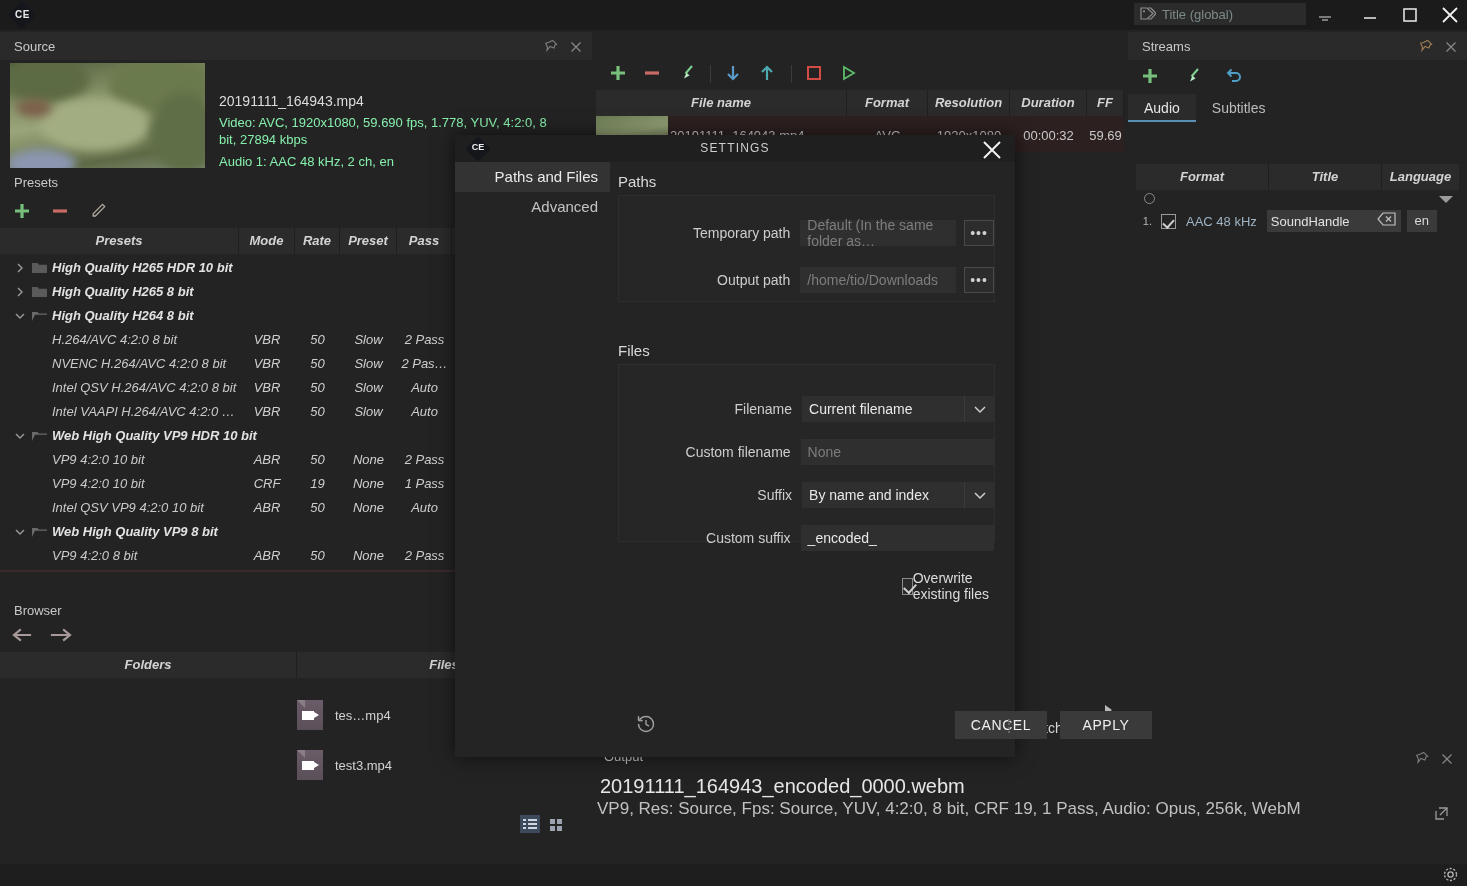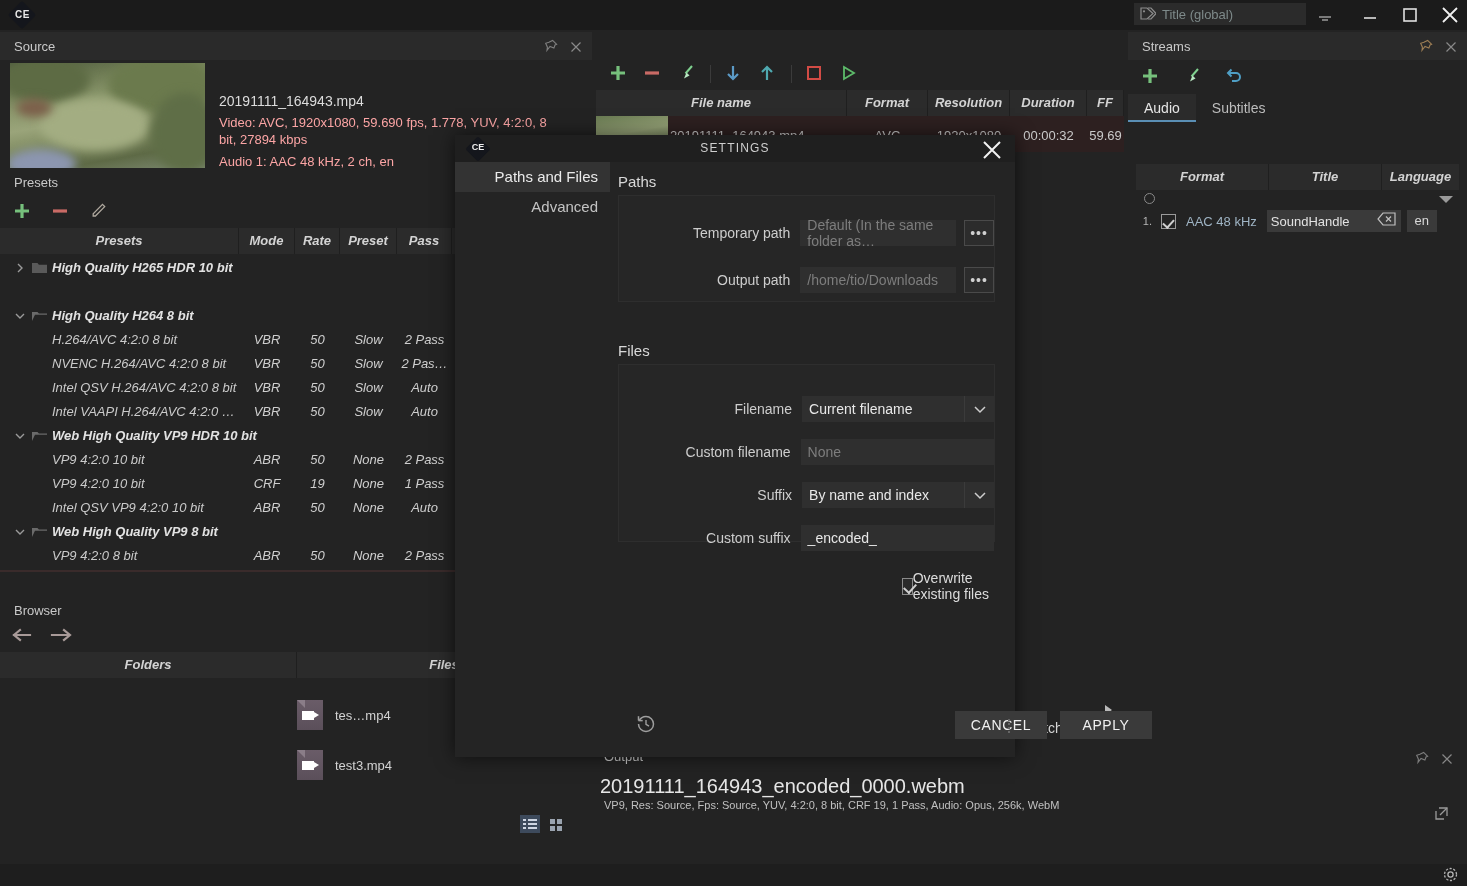--- a/index.html
+++ b/index.html
@@ -47,21 +47,21 @@
 
   
   #source { left: 0; top: 32px; width: 592px; height: 138px; background: #232323; }
   .src-thumb {
     position: absolute; left: 10px; top: 31px; width: 195px; height: 105px;
     background: linear-gradient(170deg,#4e5a3e 0%,#6d7a53 18%,#8d9a6e 36%,#9aa47a 50%,#7e8a60 66%,#5e6a46 82%,#7d8a72 100%);
     overflow: hidden;
   }
   .src-thumb .blob { position: absolute; border-radius: 50%; filter: blur(5px); }
   .src-file { position: absolute; left: 219px; top: 61px; font-size: 14px; color: #dcdcdc; }
-  .src-line { position: absolute; left: 219px; font-size: 13px; color: #fca5a5; line-height: 17px; }
+  .src-line { position: absolute; left: 219px; font-size: 13px; color: #86efac; line-height: 17px; }
   .src-l1 { top: 82px; width: 340px; }
   .src-l3 { top: 121px; }
 
   
   #presets { left: 0; top: 170px; width: 592px; height: 428px; }
   .presets-head { position: absolute; left: 0; top: 0; right: 0; height: 26px; background: #232323; }
   .presets-head .panel-title { padding-left: 14px; line-height: 26px; font-size: 13px; }
   .pre-toolbar { position: absolute; left: 0; top: 26px; height: 32px; right: 0; display: flex; align-items: center; padding-left: 12px; gap: 16px; }
   .tb-ico { width: 22px; height: 22px; position: relative; cursor: pointer; }
   .gridhdr {
@@ -123,21 +123,21 @@
   .st-title-box { margin-left: 10px; width: 134px; height: 22px; background: #3a3a3a; display: flex; align-items: center; padding: 0 4px; }
   .st-title-box .txt { font-size: 13px; color: #e2e2e2; flex: 1; }
   .st-lang { margin-left: 6px; width: 30px; height: 22px; background: #3a3a3a; font-size: 13px; color: #d8d8d8; text-align: center; line-height: 22px; }
   .st-footicons { position: absolute; right: 10px; bottom: 0px; display: flex; gap: 8px; }
 
   
   #output { left: 596px; top: 744px; width: 871px; height: 112px; background: #232323; }
   .out-head { position: absolute; top: 0; left: 0; right: 0; height: 26px; }
   .out-head .panel-title { line-height: 26px; padding-left: 8px; }
   .out-name { position: absolute; left: 4px; top: 31px; font-size: 20px; color: #e6e6e6; }
-  .out-desc { position: absolute; left: 8px; top: 55px; font-size: 11px; color: #c0c0c0; }
+  .out-desc { position: absolute; left: 1px; top: 55px; font-size: 17px; color: #c0c0c0; }
   .out-ext { position: absolute; right: 18px; top: 62px; width: 16px; height: 16px; cursor: pointer; }
 
   
   .batchbar { position: absolute; left: 1010px; top: 712px; width: 114px; height: 32px; display: flex; align-items: center; }
   .bm-dots { font-size: 13px; color: #8a8a8a; margin-right: 4px; letter-spacing: 0; }
   .bm-label { font-size: 14px; color: #d6d6d6; }
   .bm-caret { margin-left: 6px; }
   .bm-arrow { position: absolute; left: 1105px; top: 705px; width: 0; height: 0;
     border-top: 5px solid transparent; border-bottom: 5px solid transparent; border-left: 7px solid #b9b9b9; }
 
@@ -288,20 +288,29 @@
 
     <div class="prow" style="top:86px">
       <span class="twisty"><svg width="12" height="24" viewBox="0 0 12 24">
             <path d="M4 8l4 4-4 4" fill="none" stroke="#9a9a9a" stroke-width="1.4"></path>
           </svg></span>
       <span class="folder-ico"><svg width="15" height="12" viewBox="0 0 15 12">
             <path d="M0 1h5.5l1.4 1.7H15V11H0z" fill="#5a5a5a"></path>
           </svg></span>
       <span class="nm grp" style="left:52px">High Quality H265 HDR 10 bit</span>
     </div>
+    <div class="prow" style="top:110px">
+      <span class="twisty"><svg width="12" height="24" viewBox="0 0 12 24">
+            <path d="M4 8l4 4-4 4" fill="none" stroke="#9a9a9a" stroke-width="1.4"></path>
+          </svg></span>
+      <span class="folder-ico"><svg width="15" height="12" viewBox="0 0 15 12">
+            <path d="M0 1h5.5l1.4 1.7H15V11H0z" fill="#5a5a5a"></path>
+          </svg></span>
+      <span class="nm grp" style="left:52px">High Quality H265 8 bit</span>
+    </div>
     <div class="prow" style="top:134px">
       <span class="twisty"><svg width="12" height="24" viewBox="0 0 12 24">
             <path d="M2 10l4 4 4-4" fill="none" stroke="#9a9a9a" stroke-width="1.4"></path>
           </svg></span>
       <span class="folder-ico"><svg width="15" height="12" viewBox="0 0 15 12">
             <path d="M0 2h5.5l1.4 1.6H15v1.2H3L0 11z" fill="#6a6a6a"></path>
           </svg></span>
       <span class="nm grp" style="left:52px">High Quality H264 8 bit</span>
     </div>
 

